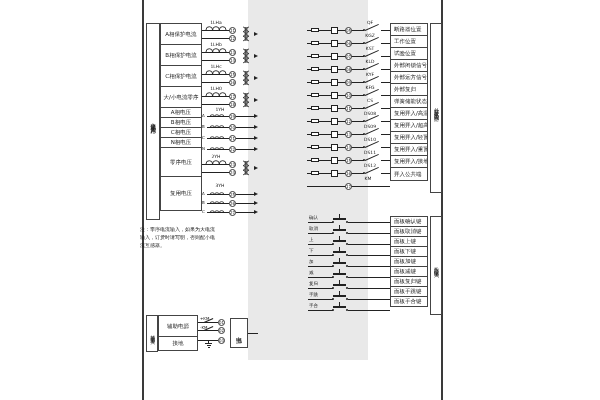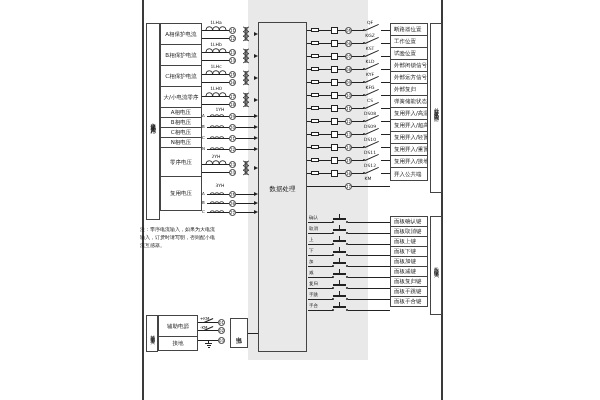--- a/index.html
+++ b/index.html
@@ -235,23 +235,20 @@
     <b style="left:207.5px;top:347px;width:2px;height:1px"></b>
   </div>
   <div class="term" style="left:218px;top:318.5px">01</div>
   <div class="term" style="left:218px;top:326.5px">02</div>
   <div class="term" style="left:218px;top:336.5px">03</div>
   <div class="wbox vstrip" style="left:230px;top:318px;width:18px;height:30px">
     <span class="vtext" style="font-size:6px">电源</span>
   </div>
   <div class="wire" style="left:248px;top:333px;width:10px"></div>
 
-  <div class="obox" style="left:258px;top:22px;width:49px;height:330px">
-    <div style="position:absolute;left:0;top:162px;width:100%;text-align:center;font-size:6.5px">数据处理</div>
-  </div>
 
   <div class="brow" style="left:307px;top:23px;width:83px;height:13px">
     <div class="wire" style="left:0;top:7px;width:45px"></div>
       <div class="res" style="left:4px;top:5px"></div>
       <div class="opto" style="left:24px;top:3.5px"></div>
     <div class="term" style="left:38px;top:3.5px">05</div>
     <div class="wire" style="left:45px;top:7px;width:12px"></div>
       <div class="dot" style="left:56px;top:6px"></div>
     <div class="slash" style="left:58px;top:7px;width:15px"></div>
     <div class="wire" style="left:74px;top:7px;width:9px"></div>

